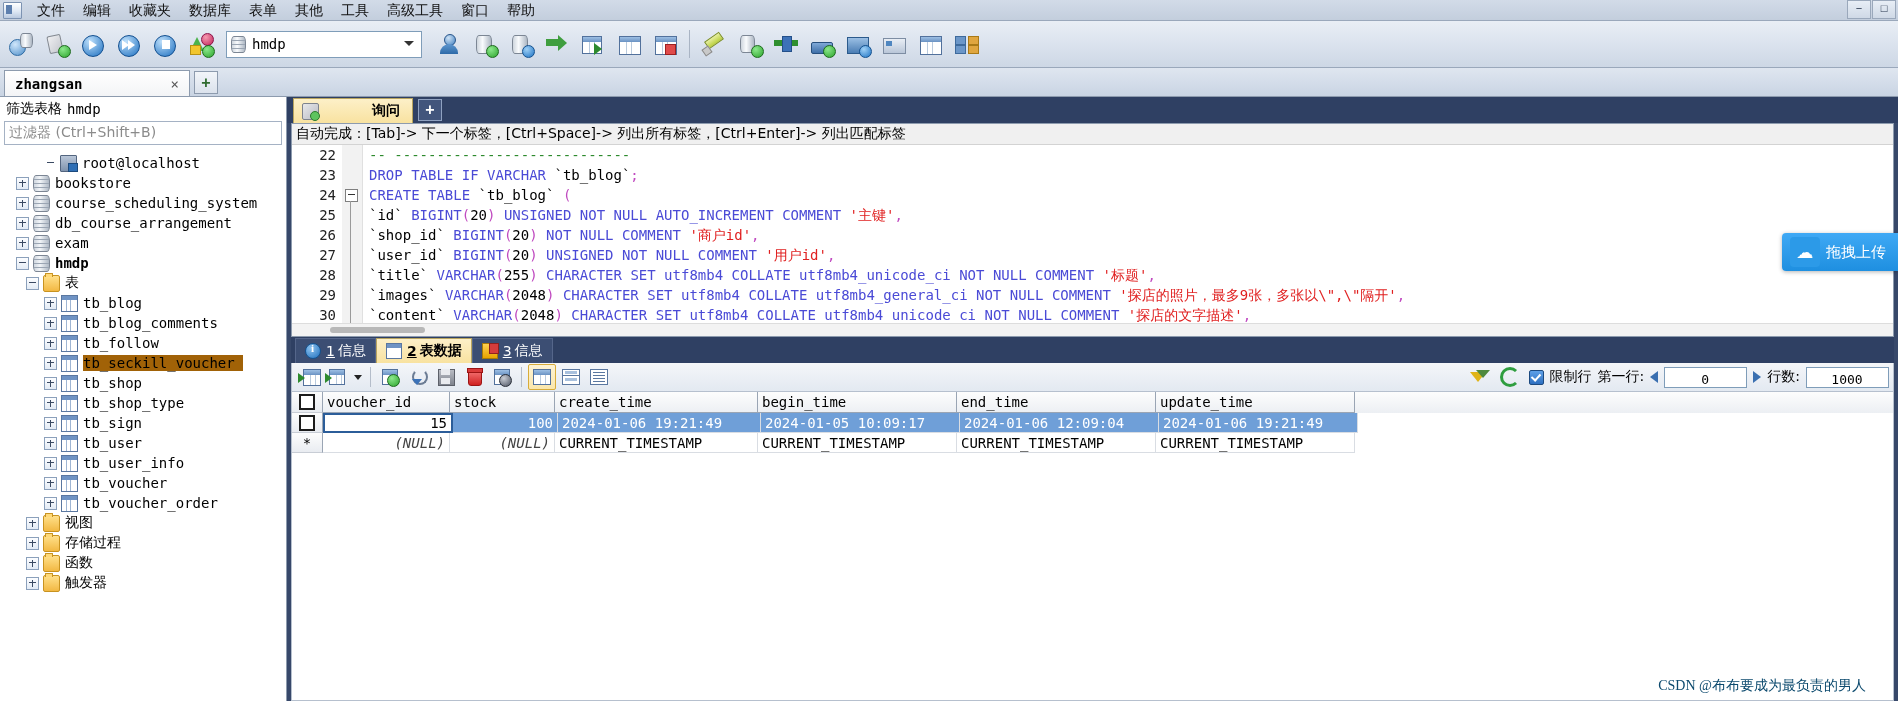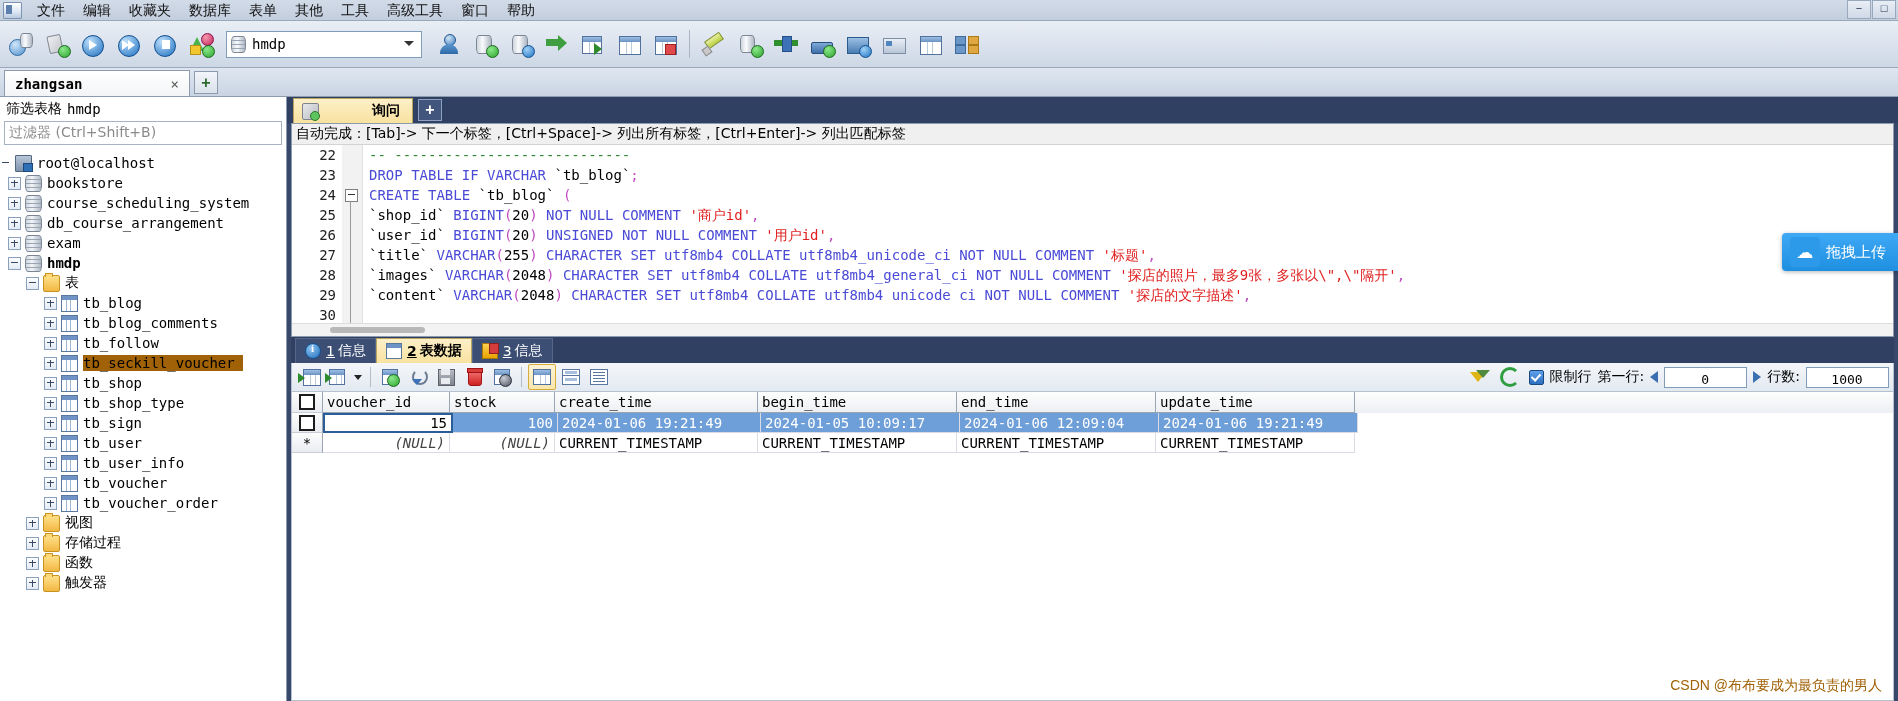--- a/index.html
+++ b/index.html
@@ -80,21 +80,21 @@
     font-family:"DejaVu Sans","Liberation Sans",sans-serif;font-size:14px;background:#fff;
   }
   .filter-title .mono{font-family:"DejaVu Sans Mono","Liberation Mono",monospace;margin-left:5px;}
   .filter-input{
     height:22px;margin:0 4px 4px 4px;border:1px solid #a5b2c4;background:#fff;
     display:flex;align-items:center;padding-left:4px;color:#8b8b8b;font-size:14px;
     font-family:"DejaVu Sans","Liberation Sans",sans-serif;
   }
   .tree{flex:1;overflow:hidden;position:relative;padding-top:4px;
     font-family:"DejaVu Sans Mono","Liberation Mono",monospace;font-size:14px;}
-  .node{height:20px;display:flex;align-items:center;white-space:nowrap;}
+  .node{height:20px;display:flex;align-items:center;white-space:nowrap;padding-left:45px;}
   .exp{
     width:11px;height:11px;border:1px solid #8ba0bb;background:linear-gradient(to bottom,#fcfdff,#e3ebf5);
     display:inline-block;position:relative;flex:none;margin-right:4px;
   }
   .exp:before{content:"";position:absolute;left:2px;top:4px;width:7px;height:1px;background:#3a4a63;}
   .exp.plus:after{content:"";position:absolute;left:5px;top:2px;width:1px;height:7px;background:#3a4a63;}
   .exp.none{border:none;background:none;}
   .ico{width:15px;height:15px;margin-right:5px;flex:none;position:relative;}
   
   .ico.server{background:linear-gradient(to bottom,#b9c6d8,#7f93ad);border:1px solid #53657f;border-radius:1px;}
@@ -113,21 +113,21 @@
   
   .ico.table{
     background:#fff;border:1px solid #5a77a0;
   }
   .ico.table:before{content:"";position:absolute;left:0;right:0;top:0;height:4px;background:#6f93c4;}
   .ico.table:after{content:"";position:absolute;left:4px;top:4px;bottom:0;width:1px;background:#9fb6d4;box-shadow:4px 0 0 #9fb6d4, 0 3px 0 -1px transparent;}
   .lbl{padding-right:8px;}
   .lbl.bold{font-weight:bold;}
   .lbl.sel{background:#a16207;}
   .lbl.cn{font-family:"DejaVu Sans","Liberation Sans",sans-serif;}
-  .ind1{padding-left:8px;}
+  .ind1{padding-left:16px;}
   .ind2{padding-left:26px;}
   .ind3{padding-left:44px;}
 
   
   .right{flex:1;display:flex;flex-direction:column;min-width:0;background:#37486a;}
   .qtabs{height:26px;background:#2f4063;display:flex;align-items:flex-end;padding-left:6px;}
   .qtab{
     height:24px;background:linear-gradient(to bottom,#fdf0c8,#f8e2a0);
     border:1px solid #b8a45f;border-bottom:none;display:flex;align-items:center;
     padding:0 12px 0 8px;font-weight:bold;font-size:14px;
@@ -232,22 +232,22 @@
     position:absolute;right:0;top:233px;height:38px;display:flex;align-items:center;
     background:linear-gradient(to bottom,#3fa9f5,#1e8fe0);border-radius:4px 0 0 4px;
     color:#fff;padding:0 12px 0 8px;font-size:15px;
     font-family:"DejaVu Sans","Liberation Sans",sans-serif;box-shadow:0 1px 4px rgba(0,0,0,.3);
   }
   .uploadwidget .ulico{
     width:30px;height:30px;margin-right:6px;border-radius:4px;background:#2c9ae8;
     display:flex;align-items:center;justify-content:center;font-size:17px;font-weight:bold;
   }
   .watermark{
-    position:absolute;right:16px;bottom:6px;color:#a16207;font-size:14px;
-    font-family:Liberation Sans, sans-serif;
+    position:absolute;right:32px;bottom:6px;color:#0c4a6e;font-size:14px;
+    font-family:Liberation Serif, serif;
   }
 
   
   .icn{position:relative;width:26px;height:26px;}
   .sph{position:absolute;border-radius:50%;}
   .badge{position:absolute;right:-1px;bottom:-1px;width:11px;height:11px;border-radius:50%;border:1px solid #1d6b1d;background:radial-gradient(circle at 35% 30%,#8ce88c,#2da52d);}
   .badge.blue{border-color:#14518f;background:radial-gradient(circle at 35% 30%,#9fd0f6,#1f74c4);}
   .cyl{width:13px;height:15px;border:1px solid #7c8694;border-radius:3px/6px;
     background:linear-gradient(to right,#cfd6de,#f9fbfd 40%,#aeb8c4);position:relative;display:inline-block;}
   .cyl:after{content:"";position:absolute;left:0;right:0;top:3px;height:1px;background:#9aa5b3;box-shadow:0 4px 0 #9aa5b3,0 8px 0 #9aa5b3;}
@@ -580,20 +580,21 @@
             <div>30</div>
           </div>
           <div class="foldcol">
             <div class="foldbox" style="top:44px;"></div>
             <div class="foldline" style="top:56px;height:124px;"></div>
           </div>
           <div class="codelines">
             <div><span class="cmt">-- ----------------------------</span></div>
             <div><span class="plain"><span class="kw">DROP</span> <span class="kw">TABLE</span> <span class="kw">IF</span> <span class="kw">VARCHAR</span> <span class="plain">`tb_blog`</span><span class="punct">;</span></span></div>
             <div><span class="plain"><span class="kw">CREATE</span> <span class="kw">TABLE</span> <span class="plain">`tb_blog`</span>  <span class="punct">(</span></span></div>
+            <div><span class="plain">  <span class="plain">`id`</span> <span class="kw">BIGINT</span><span class="punct">(</span>20<span class="punct">)</span> <span class="kw">UNSIGNED</span> <span class="kw">NOT</span> <span class="kw">NULL</span> <span class="kw">AUTO_INCREMENT</span> <span class="kw">COMMENT</span> <span class="str">'主键'</span><span class="punct">,</span></span></div>
             <div><span class="plain">  <span class="plain">`shop_id`</span> <span class="kw">BIGINT</span><span class="punct">(</span>20<span class="punct">)</span> <span class="kw">NOT</span> <span class="kw">NULL</span> <span class="kw">COMMENT</span> <span class="str">'商户id'</span><span class="punct">,</span></span></div>
             <div><span class="plain">  <span class="plain">`user_id`</span> <span class="kw">BIGINT</span><span class="punct">(</span>20<span class="punct">)</span> <span class="kw">UNSIGNED</span> <span class="kw">NOT</span> <span class="kw">NULL</span> <span class="kw">COMMENT</span> <span class="str">'用户id'</span><span class="punct">,</span></span></div>
             <div><span class="plain">  <span class="plain">`title`</span> <span class="kw">VARCHAR</span><span class="punct">(</span>255<span class="punct">)</span> <span class="kw">CHARACTER</span> <span class="kw">SET</span> <span class="kw">utf8mb4</span> <span class="kw">COLLATE</span> <span class="kw">utf8mb4_unicode_ci</span> <span class="kw">NOT</span> <span class="kw">NULL</span> <span class="kw">COMMENT</span> <span class="str">'标题'</span><span class="punct">,</span></span></div>
             <div><span class="plain">  <span class="plain">`images`</span> <span class="kw">VARCHAR</span><span class="punct">(</span>2048<span class="punct">)</span> <span class="kw">CHARACTER</span> <span class="kw">SET</span> <span class="kw">utf8mb4</span> <span class="kw">COLLATE</span> <span class="kw">utf8mb4_general_ci</span> <span class="kw">NOT</span> <span class="kw">NULL</span> <span class="kw">COMMENT</span> <span class="str">'探店的照片，最多9张，多张以\",\"隔开'</span><span class="punct">,</span></span></div>
             <div><span class="plain">  <span class="plain">`content`</span> <span class="kw">VARCHAR</span><span class="punct">(</span>2048<span class="punct">)</span> <span class="kw">CHARACTER</span> <span class="kw">SET</span> <span class="kw">utf8mb4</span> <span class="kw">COLLATE</span> <span class="kw">utf8mb4</span> <span class="kw">unicode</span> <span class="kw">ci</span> <span class="kw">NOT</span> <span class="kw">NULL</span> <span class="kw">COMMENT</span> <span class="str">'探店的文字描述'</span><span class="punct">,</span></span></div>
           </div>
         </div>
         <div class="hscroll">
           <div class="thumb"></div>
         </div>

